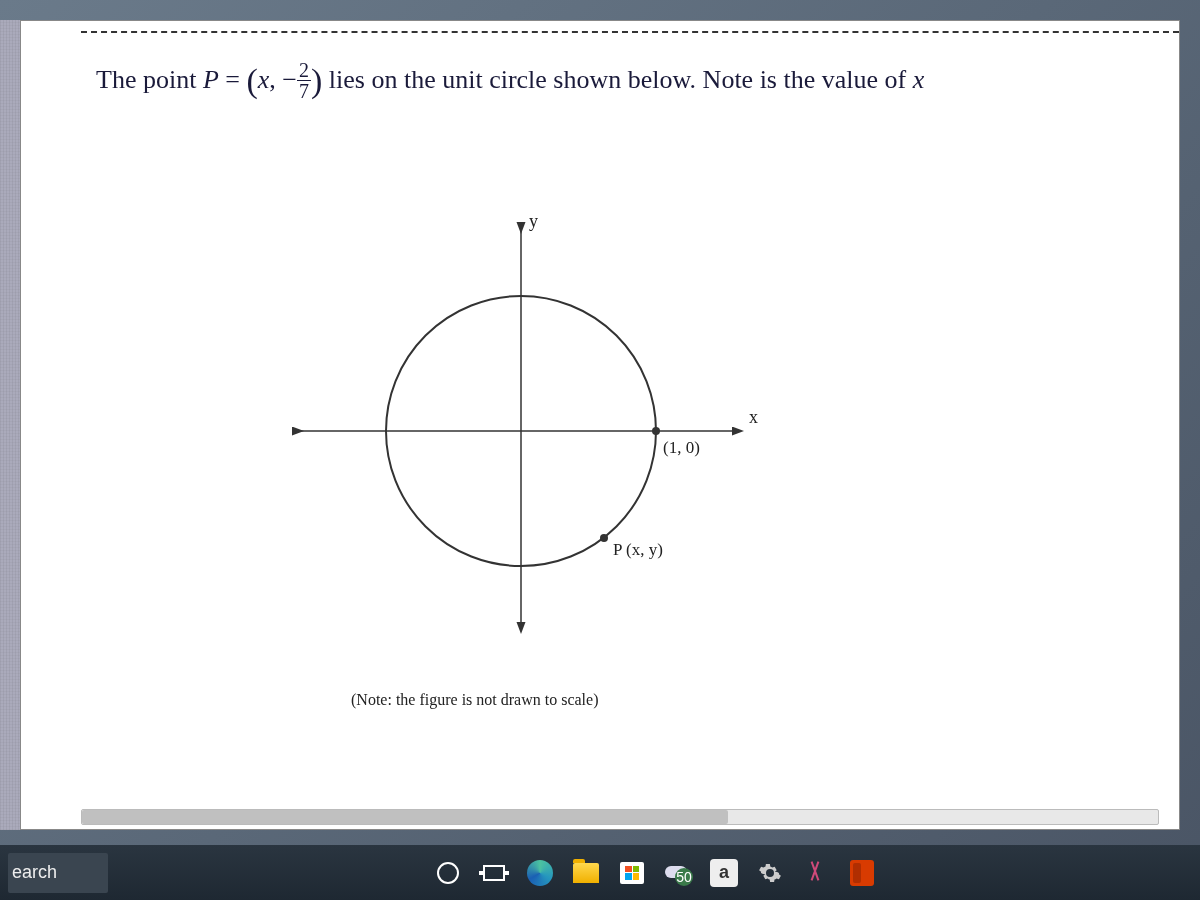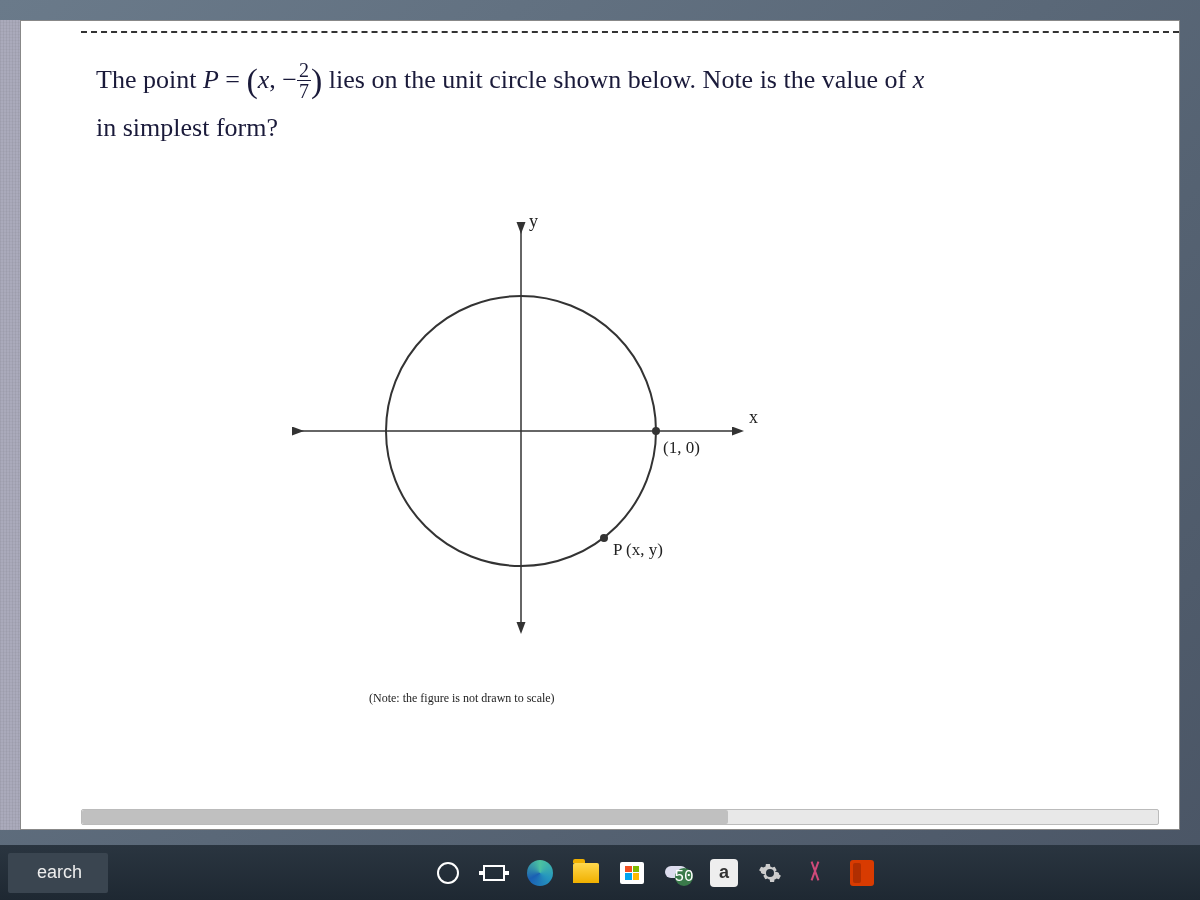--- a/index.html
+++ b/index.html
@@ -56,23 +56,22 @@
     top: 180px;
     left: 260px;
     width: 500px;
     height: 480px;
   }
   .note-text {
     position: absolute;
     top: 670px;
     left: 330px;
     font-family: Georgia, serif;
-    font-size: 12px;
+    font-size: 16px;
     color: #222;
-    margin-left: 18px;
   }
   .scrollbar-track {
     position: absolute;
     bottom: 4px;
     left: 60px;
     right: 20px;
     height: 16px;
     background: #e8e8e8;
     border: 1px solid #bbb;
     border-radius: 2px;
@@ -97,21 +96,21 @@
     display: flex;
     align-items: center;
     padding: 0 8px;
   }
   .search-box {
     background: #3a4550;
     height: 40px;
     width: 100px;
     display: flex;
     align-items: center;
-    padding: 0 29px;
+    padding: 0 4px;
     color: #eee;
     font-size: 18px;
     border-radius: 2px;
   }
   .task-icons {
     display: flex;
     align-items: center;
     gap: 6px;
     margin-left: 320px;
   }
@@ -161,22 +160,22 @@
   .win-squares span:nth-child(3){background:#00a4ef;}
   .win-squares span:nth-child(4){background:#ffb900;}
   .weather-icon {
     width: 30px; height: 26px; position: relative;
   }
   .weather-cloud {
     position: absolute; top: 6px; left: 2px; width: 22px; height: 12px; background: #dde; border-radius: 8px;
   }
   .weather-badge {
     position: absolute; bottom: 0; right: 0; width: 18px; height: 18px;
-    background: #3a7a4a; color: #fff; border-radius: 50%; font-size: 16px;
-    display: flex; align-items: center; justify-content: center; font-family: Liberation Mono, monospace;
+    background: #3a7a4a; color: #fff; border-radius: 50%; font-size: 14px;
+    display: flex; align-items: center; justify-content: center;
   }
   .amazon-icon {
     width: 28px; height: 28px; background: #eee; border-radius: 4px;
     display: flex; align-items: center; justify-content: center;
     color: #333; font-weight: bold; font-size: 18px;
   }
   .settings-icon {
     width: 26px; height: 26px;
     display: flex; align-items: center; justify-content: center;
   }
@@ -206,21 +205,21 @@
 </style>
 </head>
 <body>
 
 <div class="moire-left"></div>
 
 <div class="screen-area">
   <div class="dashed-border"></div>
 
   <div class="question-text">
-    <span>The point </span><span class="math-var">P</span><span> = </span><span class="paren">(</span><span class="math-var">x</span><span>,  −</span><span class="fraction"><span class="num">2</span><span class="den">7</span></span><span class="paren">)</span><span> lies on the unit circle shown below. Note is the value of </span><span class="math-var">x</span><br><span> in simplest form?</span>
+    <span>The point </span><span class="math-var">P</span><span> = </span><span class="paren">(</span><span class="math-var">x</span><span>,  −</span><span class="fraction"><span class="num">2</span><span class="den">7</span></span><span class="paren">)</span><span> lies on the unit circle shown below. Note is the value of </span><span class="math-var">x</span><br>
   </div>
 
   <svg class="diagram" viewBox="0 0 500 480">
     <defs>
       <marker id="arrow" markerWidth="10" markerHeight="10" refX="6" refY="3" orient="auto">
         <path d="M0,0 L0,6 L8,3 z" fill="#333"></path>
       </marker>
     </defs>
 
     <line x1="20" y1="230" x2="460" y2="230" stroke="#333" stroke-width="1.5" marker-end="url(#arrow)" marker-start="url(#arrow)"></line>

